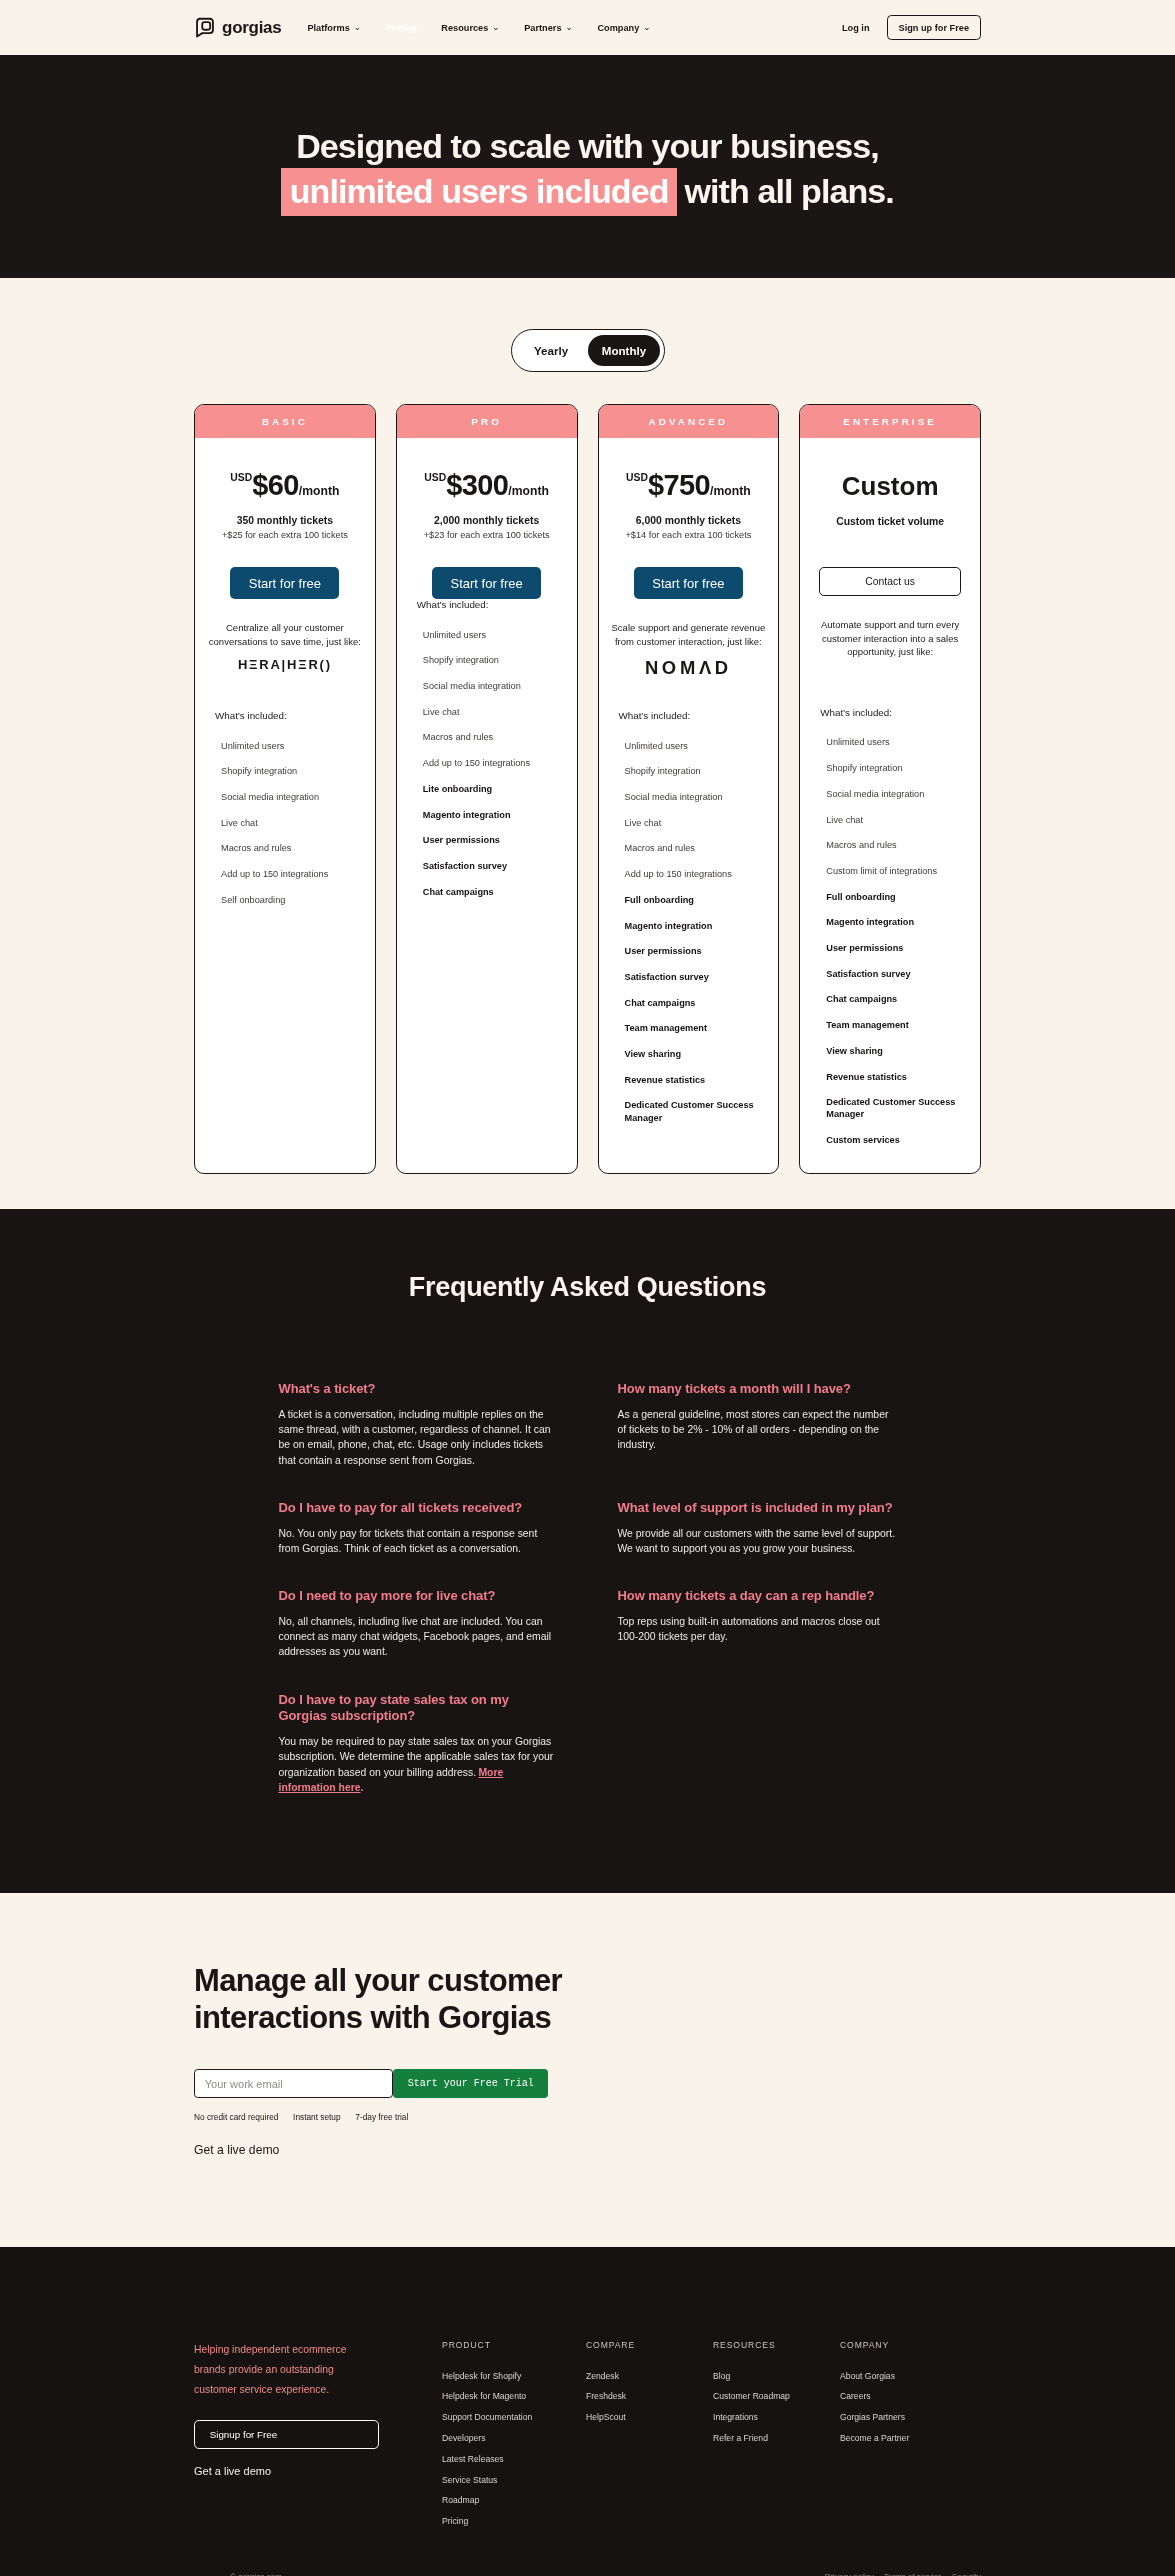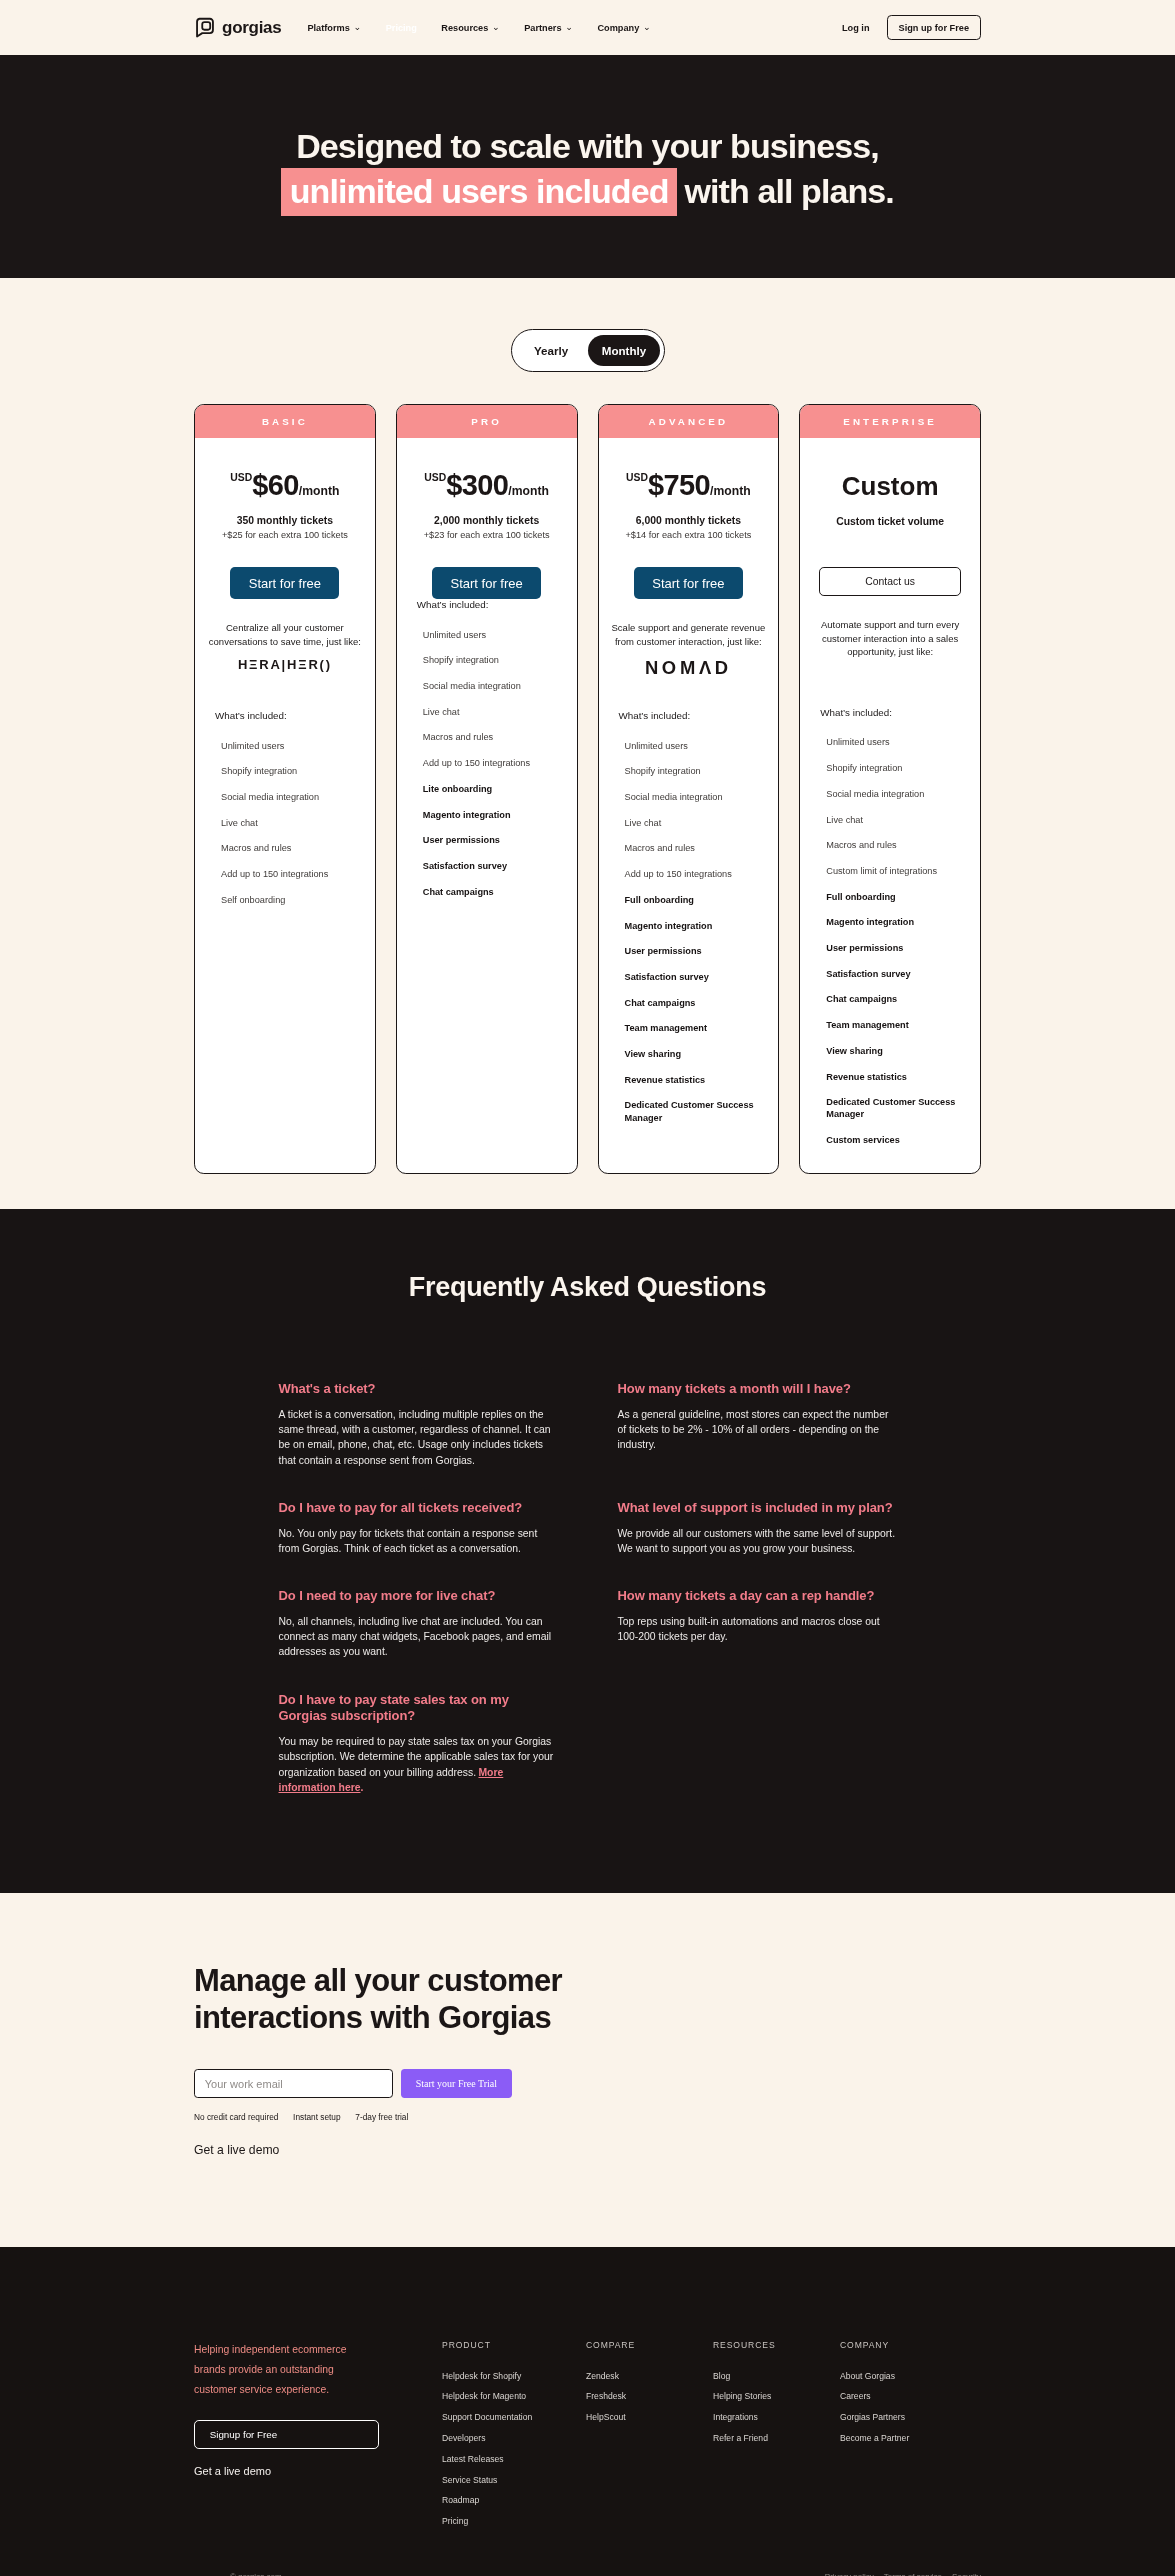--- a/index.html
+++ b/index.html
@@ -68,21 +68,21 @@
   .faq-a { color: #EDEAE8; font-size: 10.4px; line-height: 15.3px; }
   .faq-link { color: #F27C8A; font-weight: bold; text-decoration: underline; cursor: pointer; margin-left: 2.4px; }
   .faq-link-suffix { color: #F27C8A; font-weight: bold; }
 
   
   .cta { background: #FAF3EA; padding: 69px 0 90px; }
   .cta h2 { font-size: 31px; line-height: 37px; font-weight: bold; letter-spacing: -0.6px; color: #1B1616; }
   .cta-form { margin-top: 33px; display: flex; align-items: center; }
   .email-input { width: 199px; height: 29px; border: 1.2px solid #1B1616; border-radius: 3.7px; background: #FFFFFF; font-family: inherit; font-size: 11px; padding: 0 9.8px; color: #1B1616; }
   .email-input::placeholder { color: #8F8B88; }
-  .trial-btn { margin-left: 8px; height: 29px; padding: 0 14.7px; background: #8b5cf6; color: #FFFFFF; font-size: 10px; border: none; border-radius: 3.7px; cursor: pointer; font-family: Liberation Serif, serif; }
+  .trial-btn { margin-left: 0; height: 29px; padding: 0 14.7px; background: #15803d; color: #FFFFFF; font-size: 10px; border: none; border-radius: 3.7px; cursor: pointer; font-family: Liberation Mono, monospace; }
   .fine-print { margin-top: 13.5px; display: flex; gap: 14.7px; }
   .fine-print span { font-size: 8.3px; color: #1B1616; }
   .demo-link { display: inline-block; margin-top: 21px; font-size: 12.2px; color: #1B1616; cursor: pointer; }
 
   
   .site-footer { background: #161211; padding: 93px 0 31px; }
   .footer-cols { display: flex; }
   .footer-left { width: 248px; flex: 0 0 248px; }
   .tagline { color: #EE8C85; font-size: 10.4px; line-height: 20px; width: 184px; }
   .footer-signup { display: block; margin-top: 20px; width: 185px; text-align: left; padding: 8px 0 8px 14.7px; background: transparent; border: 1.2px solid #FFFFFF; border-radius: 4.9px; color: #FFFFFF; font-size: 9.8px; cursor: pointer; font-family: inherit; }
@@ -354,21 +354,21 @@
         <ul class="f-links">
           <li>Zendesk</li>
           <li>Freshdesk</li>
           <li>HelpScout</li>
         </ul>
       </div>
       <div class="f-col-3">
         <h4 class="f-col-title">RESOURCES</h4>
         <ul class="f-links">
           <li>Blog</li>
-          <li>Helping Stories</li>
+          <li>Customer Roadmap</li>
           <li>Integrations</li>
           <li>Refer a Friend</li>
         </ul>
       </div>
       <div class="f-col-4">
         <h4 class="f-col-title">COMPANY</h4>
         <ul class="f-links">
           <li>About Gorgias</li>
           <li>Careers</li>
           <li>Gorgias Partners</li>

